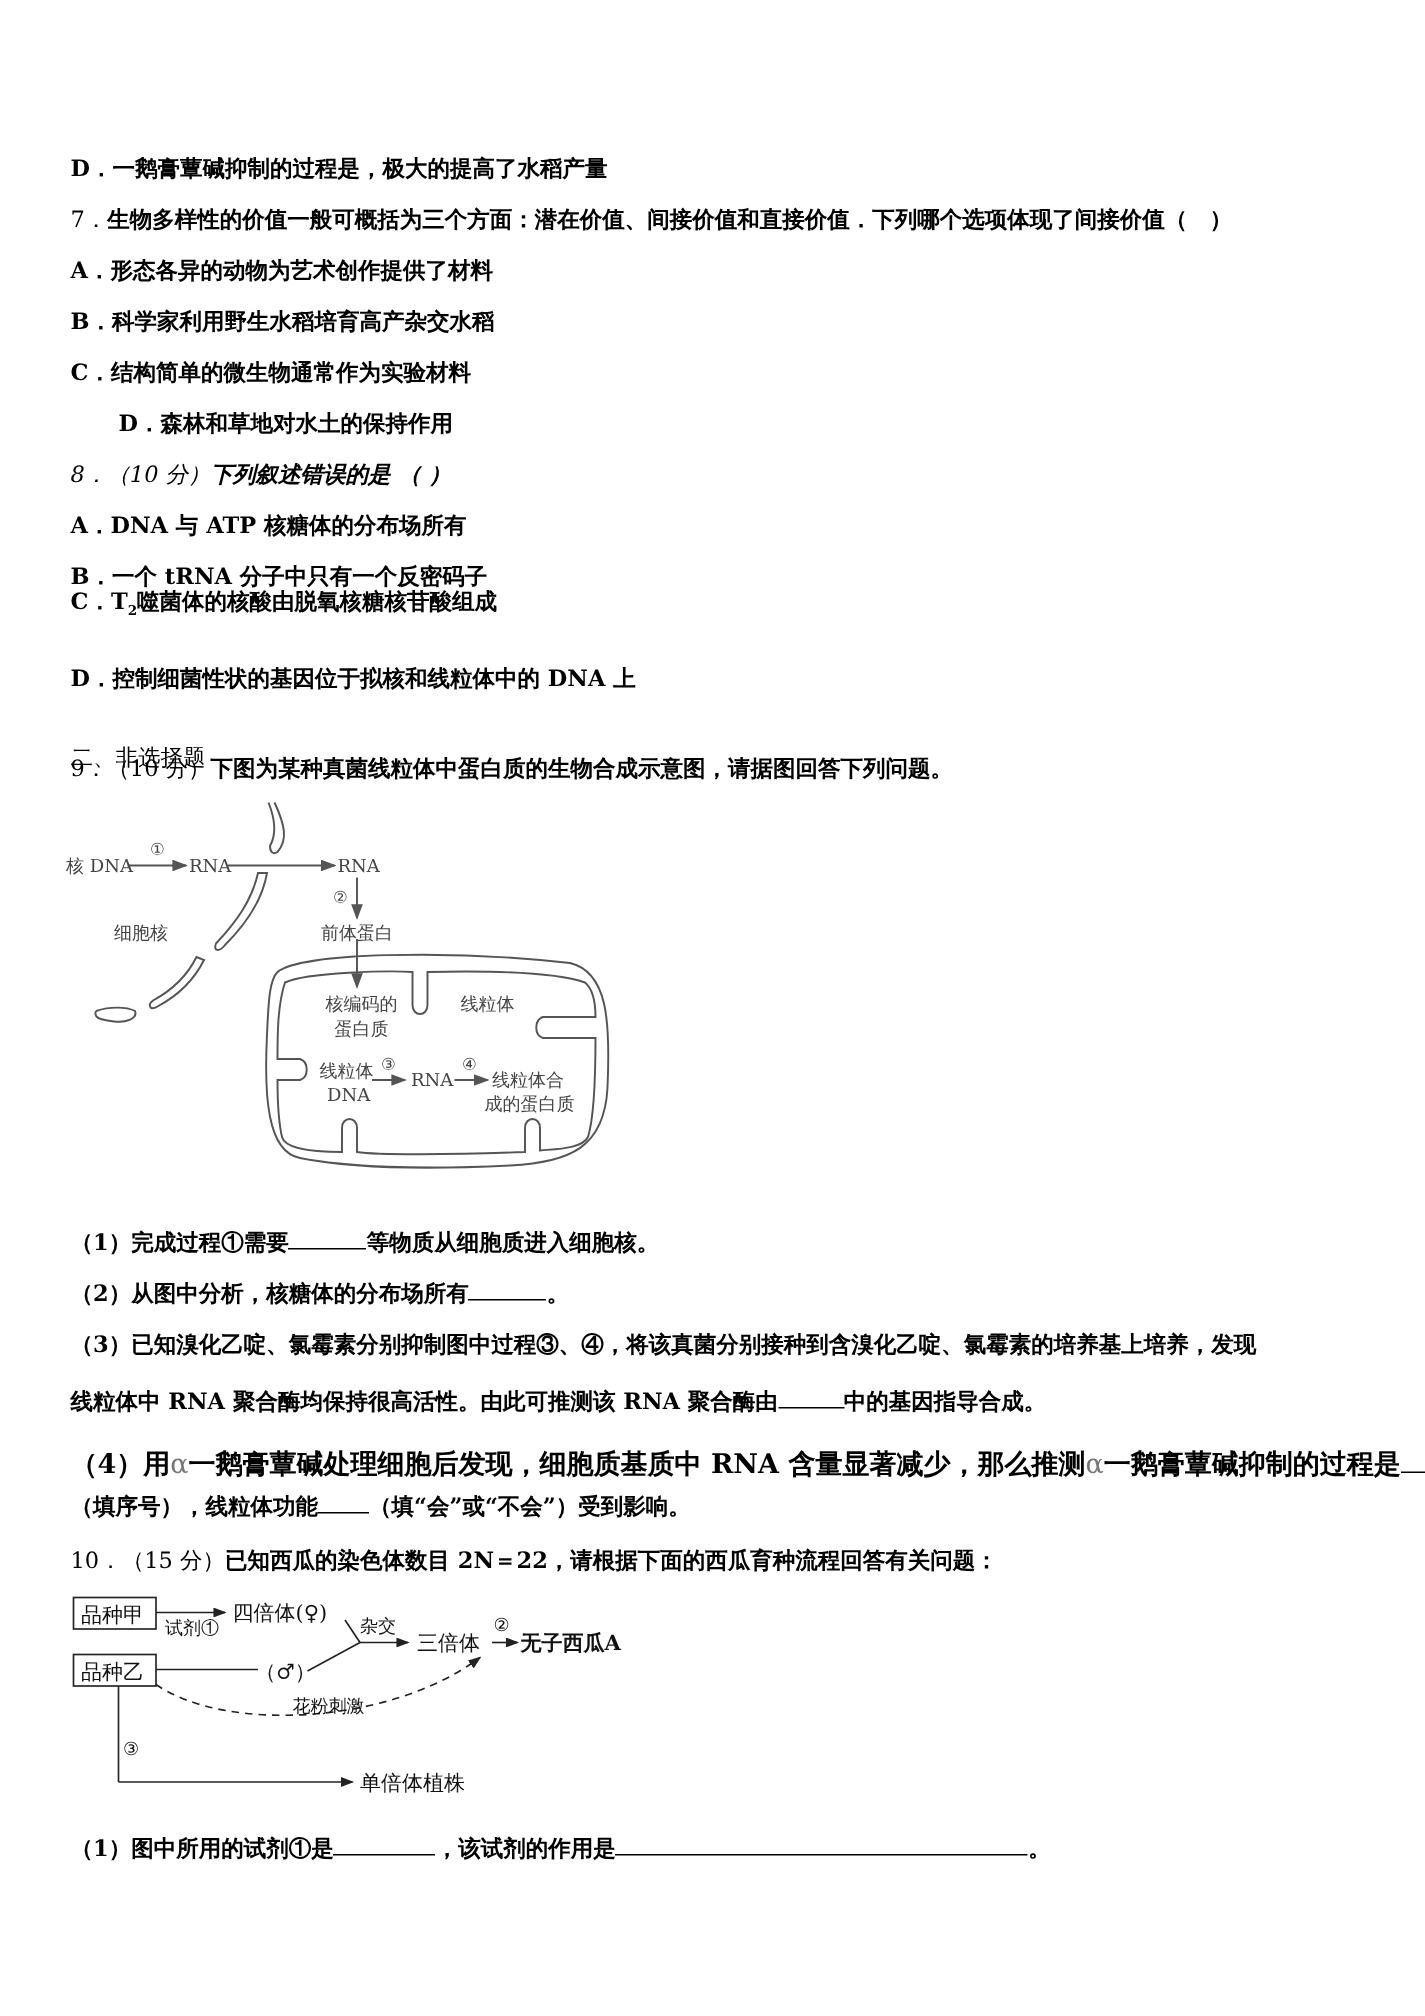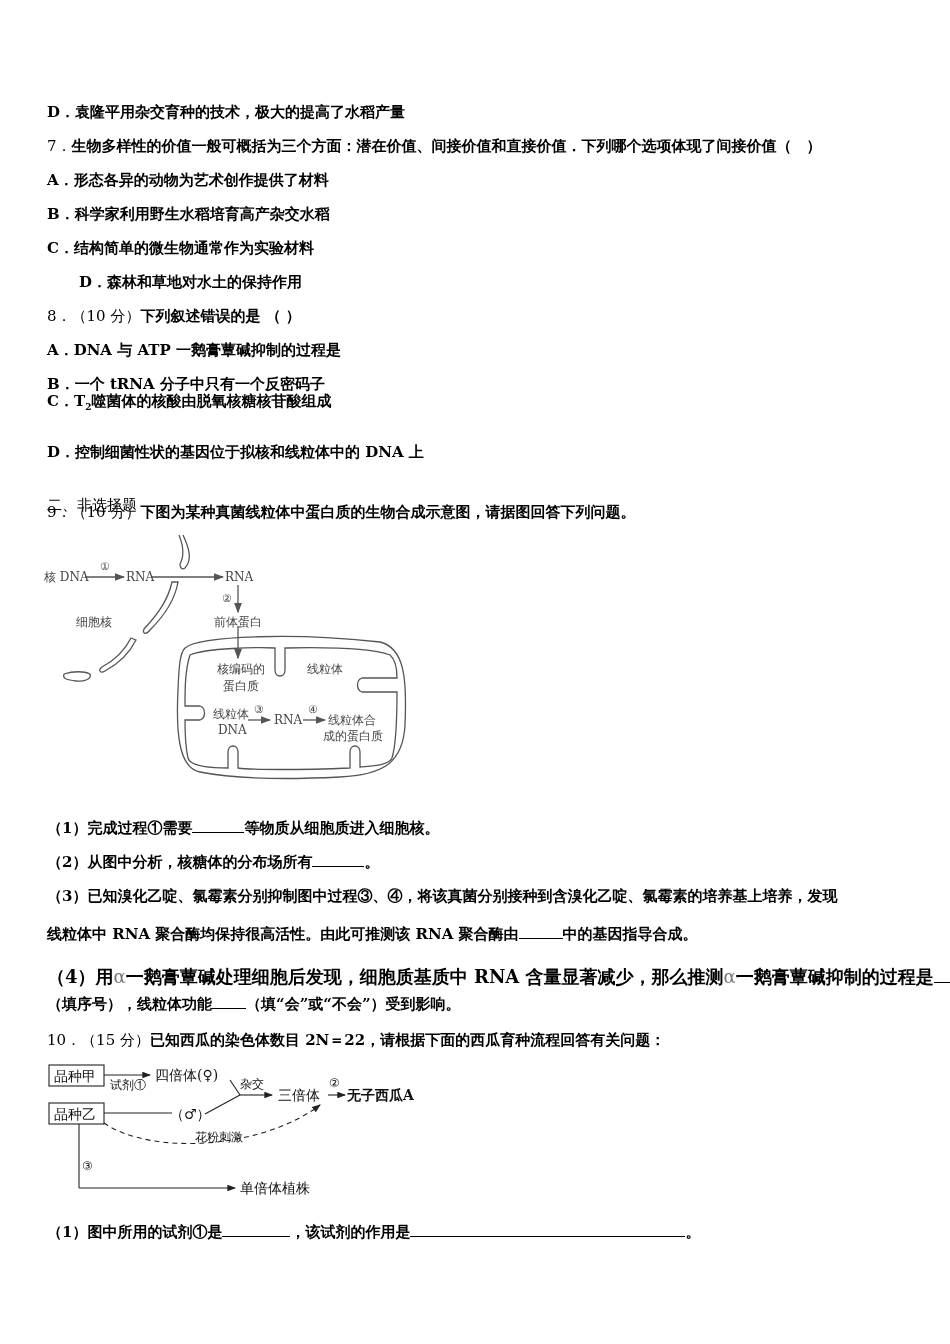--- a/index.html
+++ b/index.html
@@ -9,44 +9,44 @@
   .b { font-weight: bold; }
   .opt { font-weight: bold; }
   .blank { display: inline-block; border-bottom: 1px solid #000; height: 14px; vertical-align: baseline; }
   .diagram { position: absolute; }
   .diagram text { font-family: "DejaVu Serif", "Liberation Serif", serif; }
 </style>
 </head>
 <body>
 
 <div class="line" style="top:102px;">
-  <span class="opt">D．</span><span class="b">袁隆平用杂交育种的技术，极大的提高了水稻产量</span>
+  <span class="opt">D．</span><span class="b">一鹅膏蕈碱抑制的过程是，极大的提高了水稻产量</span>
 </div>
 
 <div class="line" style="top:136px;">
   <span>7．</span><span class="b">生物多样性的价值一般可概括为三个方面：潜在价值、间接价值和直接价值．下列哪个选项体现了间接价值（　）</span>
 </div>
 <div class="line" style="top:170px;">
   <span class="opt">A．</span><span class="b">形态各异的动物为艺术创作提供了材料</span>
 </div>
 <div class="line" style="top:204px;">
   <span class="opt">B．</span><span class="b">科学家利用野生水稻培育高产杂交水稻</span>
 </div>
 <div class="line" style="top:238px;">
   <span class="opt">C．</span><span class="b">结构简单的微生物通常作为实验材料</span>
 </div>
 <div class="line" style="top:272px;margin-left:32px;">
   <span class="opt">D．</span><span class="b">森林和草地对水土的保持作用</span>
 </div>
 
-<div class="line" style="top:306px;">
+<div class="line" style="top:306px;font-style:italic;">
   <span>8．</span><span>（10 分）</span><span class="b">下列叙述错误的是 （ ）</span>
 </div>
 <div class="line" style="top:340px;">
-  <span class="opt">A．</span><span class="b">DNA 与 ATP 一鹅膏蕈碱抑制的过程是</span>
+  <span class="opt">A．</span><span class="b">DNA 与 ATP 核糖体的分布场所有</span>
 </div>
 <div class="line" style="top:374px;">
   <span class="opt">B．</span><span class="b">一个 tRNA 分子中只有一个反密码子</span>
 </div>
 <div class="line" style="top:391px;">
   <span class="opt">C．</span><span class="b">T</span><sub class="b" style="font-size:9px;">2</sub><span class="b">噬菌体的核酸由脱氧核糖核苷酸组成</span>
 </div>
 <div class="line" style="top:442px;">
   <span class="opt">D．</span><span class="b">控制细菌性状的基因位于拟核和线粒体中的 DNA 上</span>
 </div>

